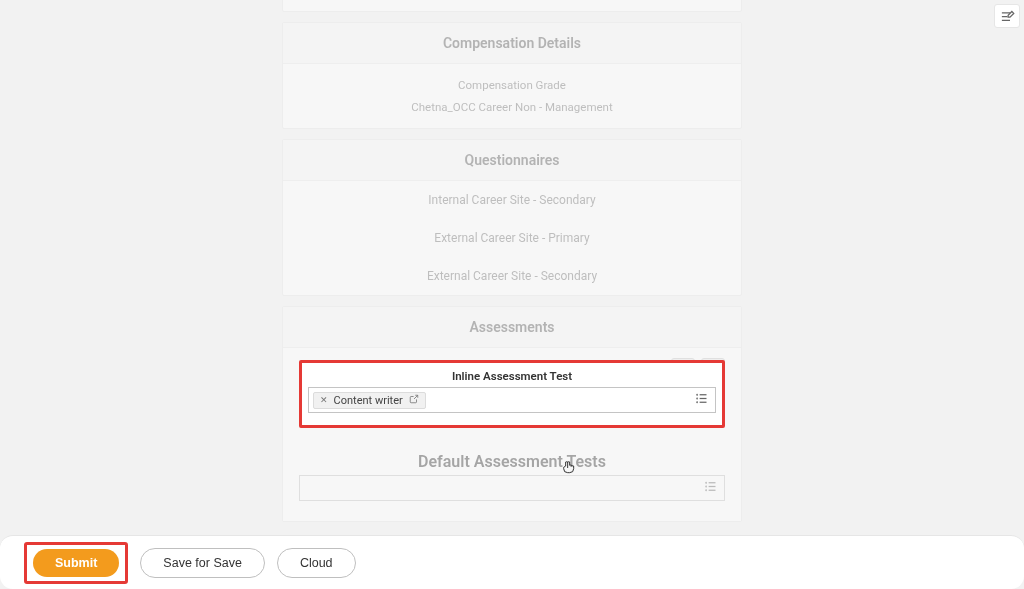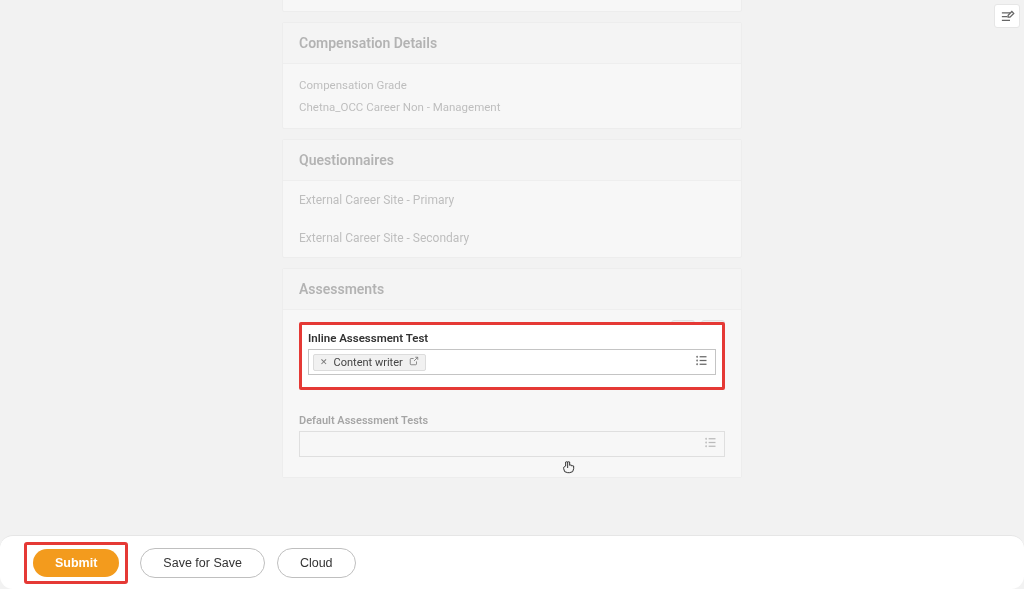--- a/index.html
+++ b/index.html
@@ -21,20 +21,21 @@
     .main-col {
       width: 460px;
       margin-left: 282px;
       margin-top: -10px;
     }
     .card {
       background: #fff;
       border: 1px solid #e6e6e6;
       border-radius: 2px;
       margin-bottom: 10px;
+      text-align: center;
     }
     .card-header {
       background: #f7f7f7;
       border-bottom: 1px solid #e8e8e8;
       padding: 12px 16px;
       font-size: 14px;
       font-weight: 600;
       color: #555;
     }
     .card-body {
@@ -85,21 +86,21 @@
       background: #fff;
       border-radius: 2px;
     }
     .field-label {
       font-size: 11.5px;
       color: #333;
       font-weight: 600;
       margin-bottom: 4px;
     }
     .field-label-unhl {
-      font-size: 11px;
+      font-size: 16px;
       color: #333;
       font-weight: 600;
       margin-bottom: 4px;
     }
     .tag-input {
       display: flex;
       align-items: center;
       justify-content: space-between;
       border: 1px solid #c4c4c4;
       background: #fff;
@@ -263,20 +264,23 @@
     <div class="card-header">Compensation Details</div>
     <div class="card-body">
       <div class="small-label">Compensation Grade</div>
       <div class="small-value">Chetna_OCC Career Non - Management</div>
     </div>
   </div>
 
   <div class="card">
     <div class="card-header">Questionnaires</div>
     <div>
+      <div class="q-item">
+        <span>Internal Career Site - Secondary</span>
+      </div>
       <div class="q-item">
         <span>External Career Site - Primary</span>
       </div>
       <div class="q-item">
         <span>External Career Site - Secondary</span>
       </div>
     </div>
   </div>
 
   <div class="card">

